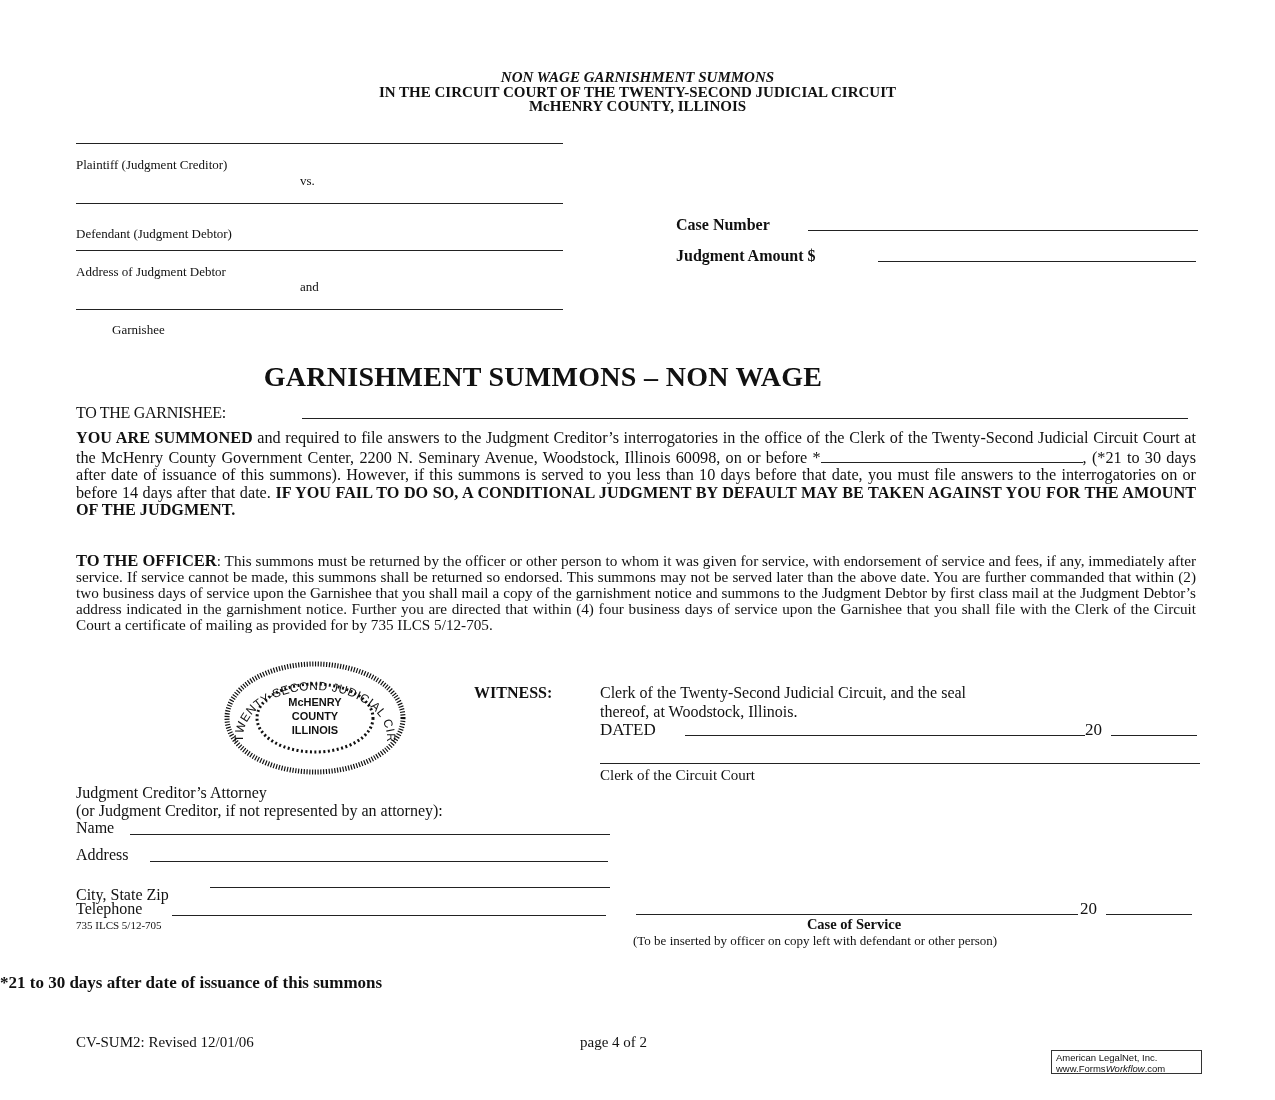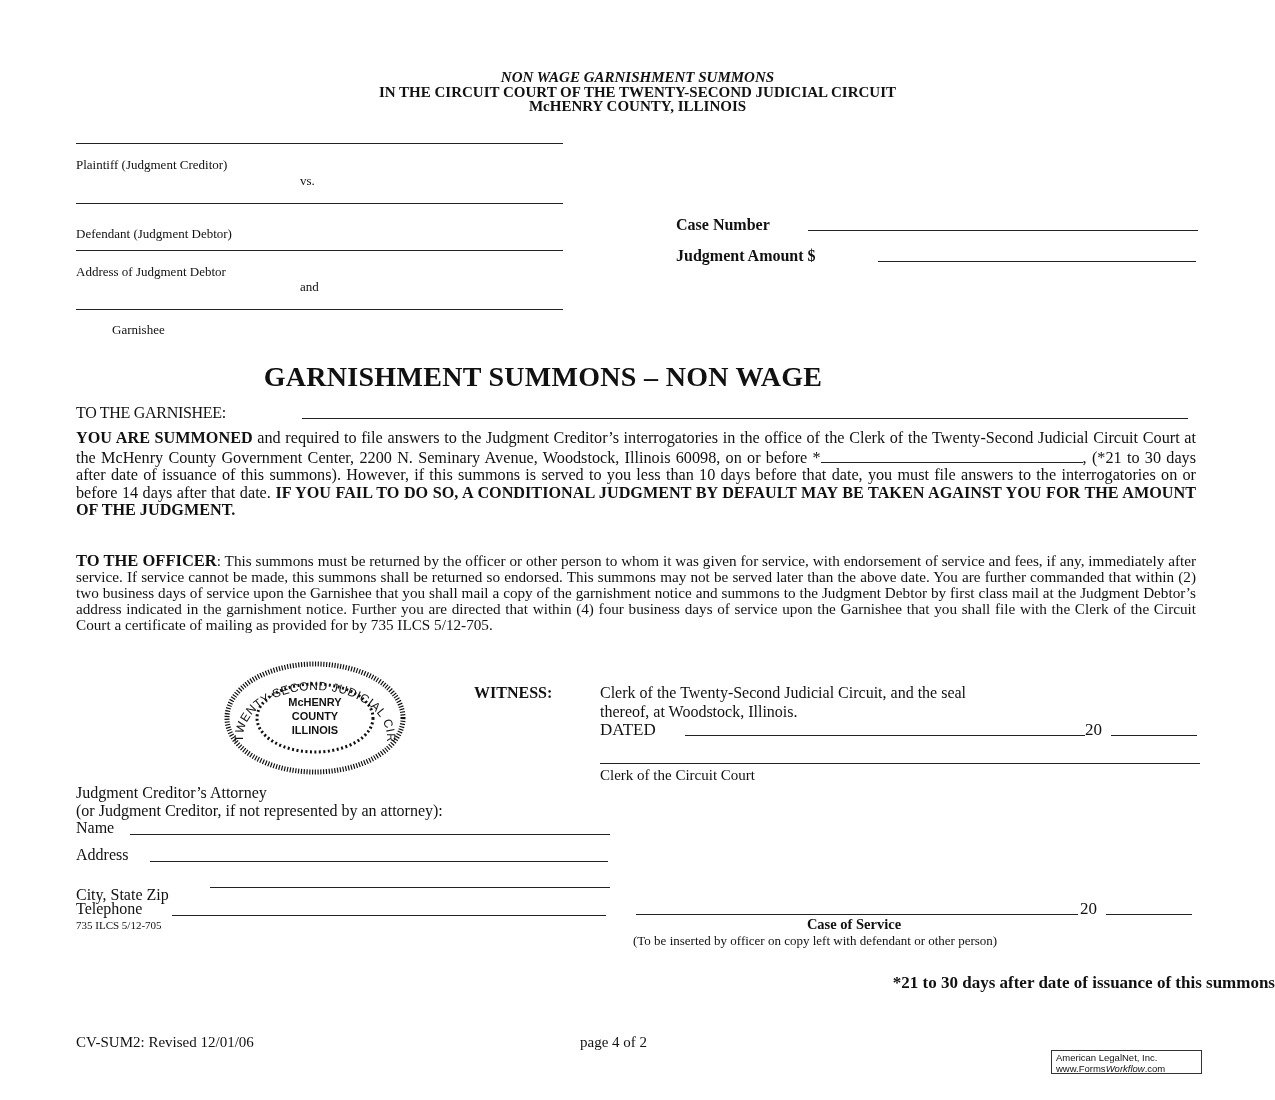--- a/index.html
+++ b/index.html
@@ -142,20 +142,20 @@
 <div class="uline" style="left:636px; top:914px; width:442px;">
   <span></span>
 </div>
 <div class="abs mid" style="left:1080px; top:899px; font-size:17px;">20</div>
 <div class="uline" style="left:1106px; top:914px; width:86px;">
   <span></span>
 </div>
 <div class="abs" style="left:636px; width:436px; text-align:center; top:916px; font-size:14.5px; font-weight:bold;">Case of Service</div>
 <div class="abs" style="left:633px; top:933px; font-size:13px;">(To be inserted by officer on copy left with defendant or other person)</div>
 
-<div class="abs" style="left:0; width:1275px; text-align:right; top:973px; font-size:17px; font-weight:bold;">*21 to 30 days after date of issuance of this summons</div>
+<div class="abs" style="left:0; width:1275px; text-align:left; top:973px; font-size:17px; font-weight:bold;">*21 to 30 days after date of issuance of this summons</div>
 
 <div class="abs" style="left:76px; top:1034px; font-size:15px;">CV-SUM2: Revised 12/01/06</div>
 <div class="abs" style="left:580px; top:1034px; font-size:15px;">page 4 of 2</div>
 <div class="footer-box">
   <div>American LegalNet, Inc.</div>
   <div><span>www.Forms</span><span class="it">Workflow</span><span>.com</span></div>
 </div>
 
 </body></html>

